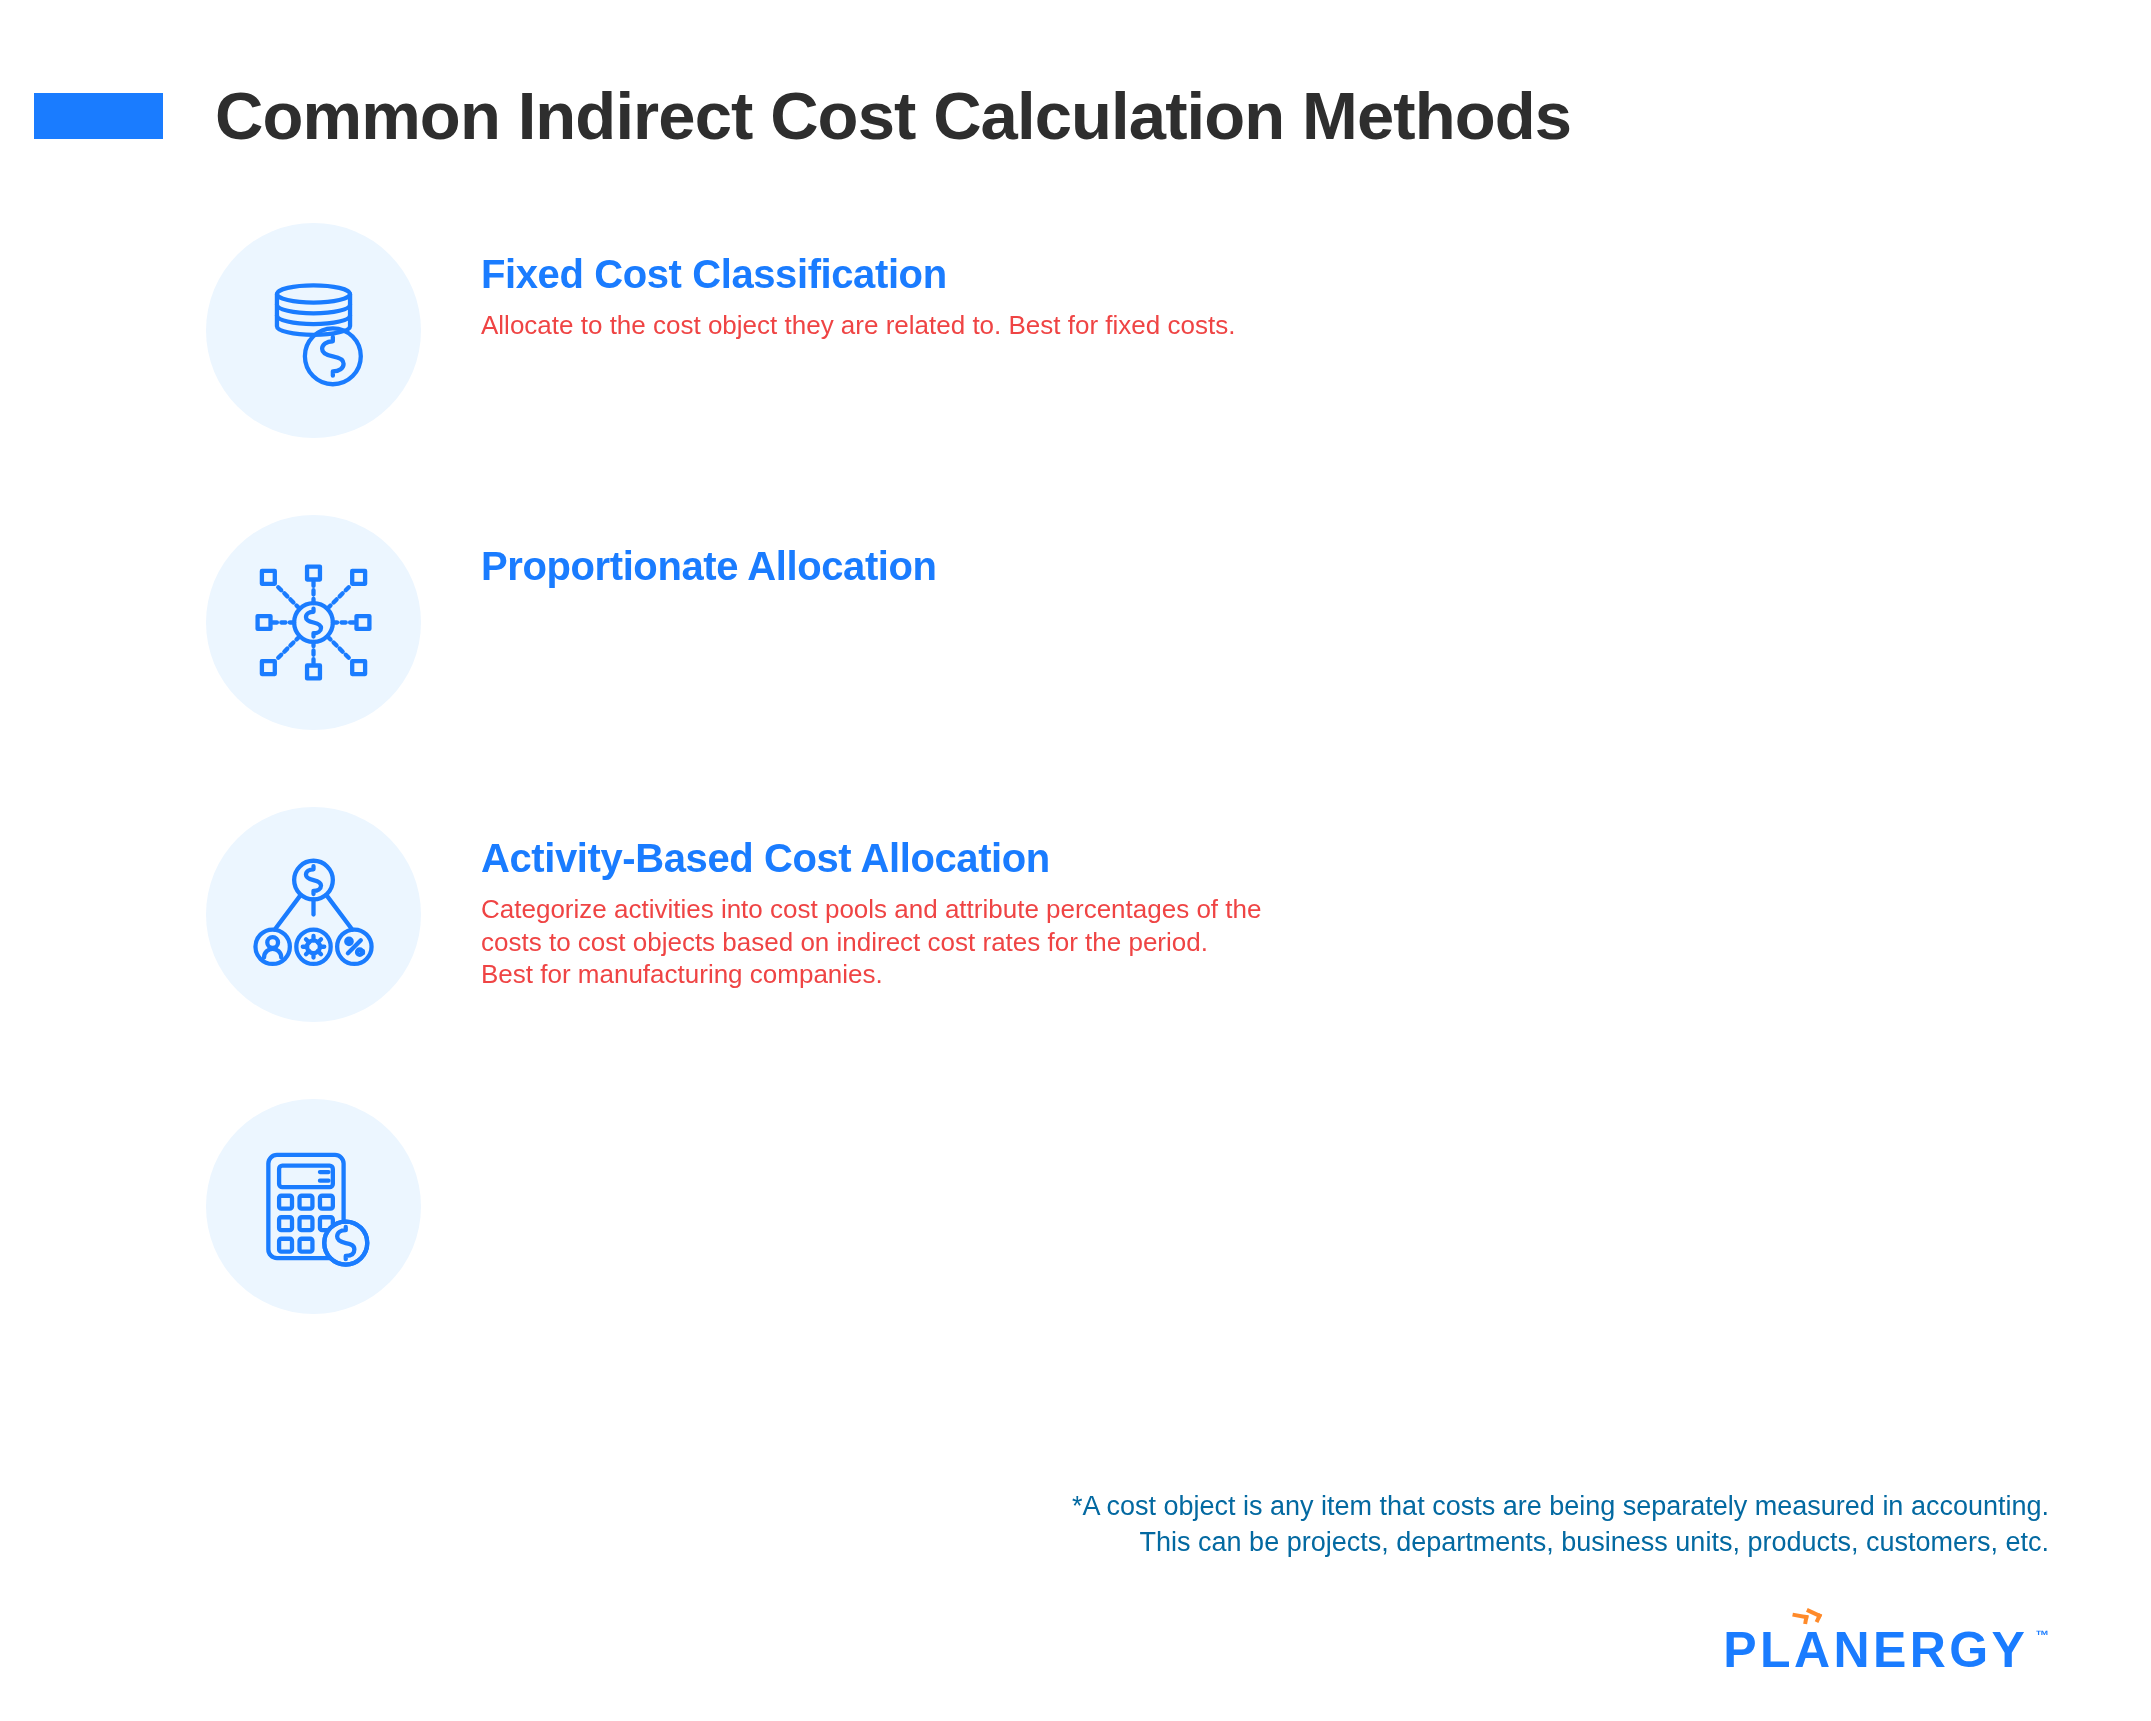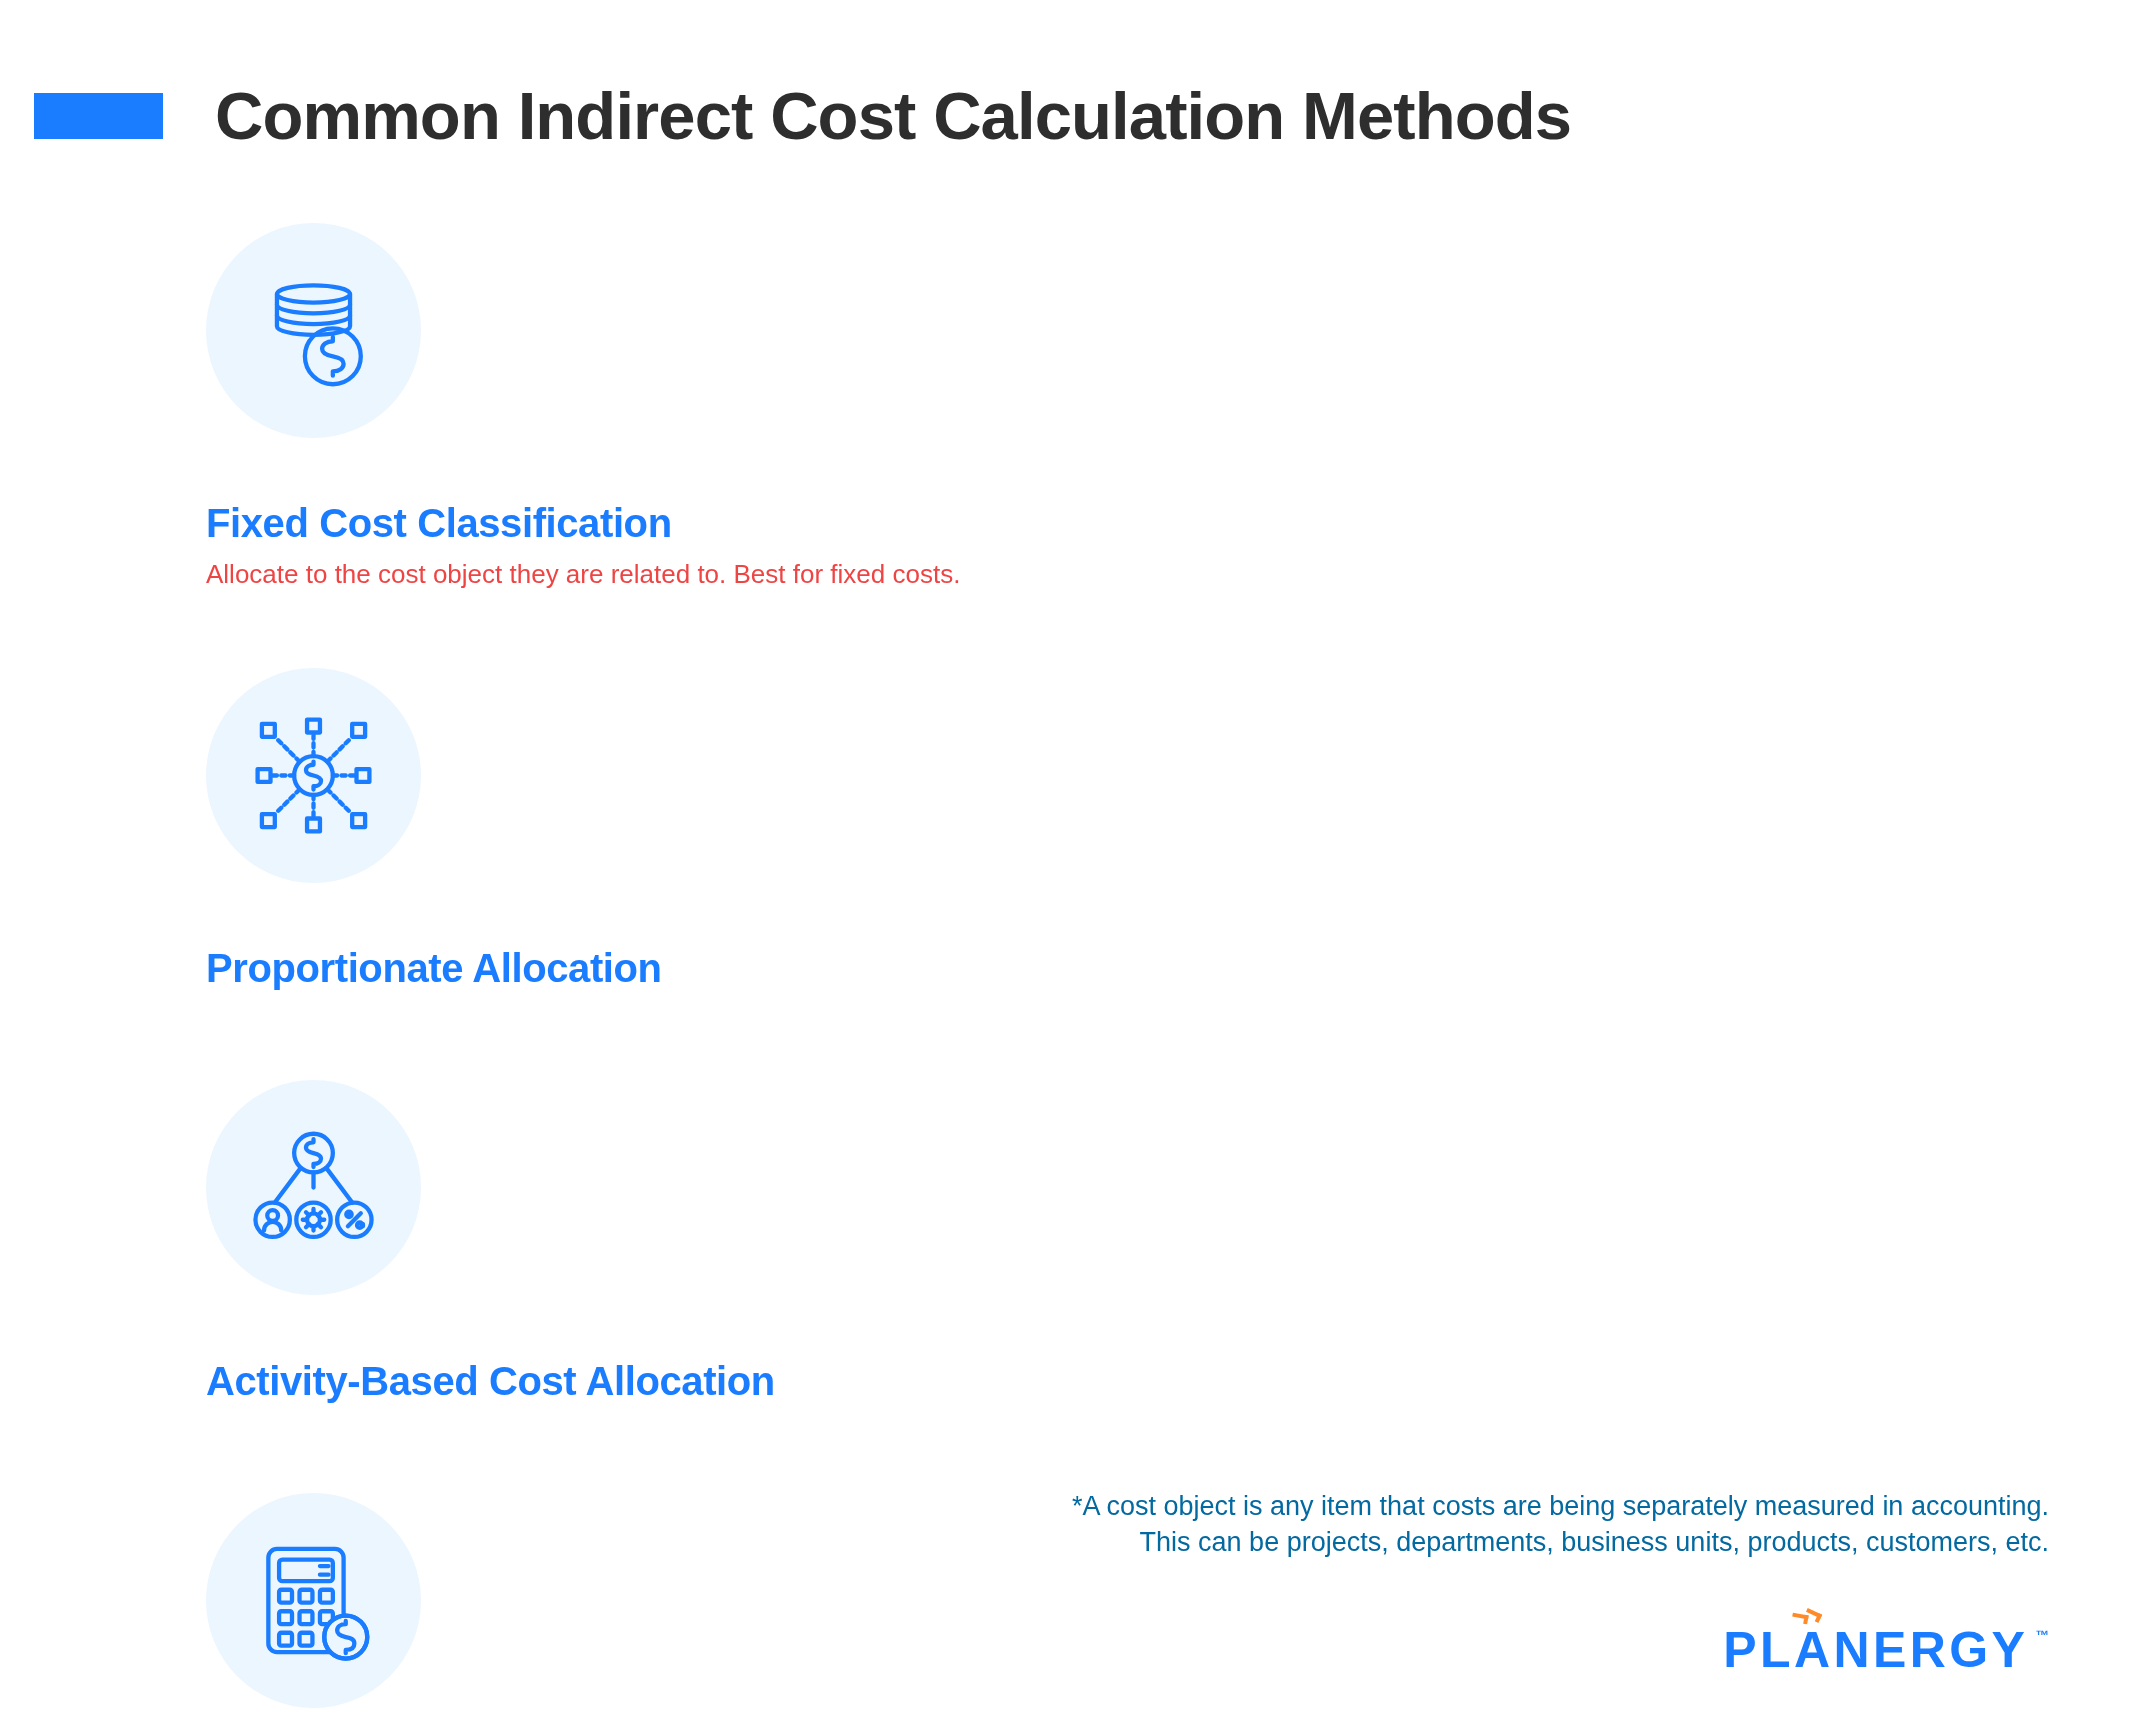--- a/index.html
+++ b/index.html
@@ -42,21 +42,20 @@
     display: flex;
     flex-direction: column;
     gap: 103px;
     padding-left: 172px;
     padding-right: 103px;
   }
   .method {
     display: flex;
     align-items: flex-start;
     gap: 60px;
-    flex-direction: column;
   }
   .icon-circle {
     flex: 0 0 auto;
     width: 215px;
     height: 215px;
     border-radius: 50%;
     background: #ecf6ff;
     display: flex;
     align-items: center;
     justify-content: center;
@@ -200,20 +199,23 @@
           <circle cx="60" cy="90" r="6"></circle>
           <path d="M60 80v4M60 96v4M50 90h4M66 90h4M53 83l3 3M67 83l-3 3M53 97l3-3M67 97l-3-3"></path>
           <circle cx="98" cy="90" r="16"></circle>
           <path d="M92 96l12-12M94 86h-2v-2M104 94h2v2"></path>
           <circle cx="93" cy="85" r="2.5"></circle>
           <circle cx="103" cy="95" r="2.5"></circle>
         </svg>
       </div>
       <div class="method-text">
         <div class="method-title">Activity-Based Cost Allocation</div>
+        <div class="method-desc">Categorize activities into cost pools and attribute percentages of the
+costs to cost objects based on indirect cost rates for the period.
+Best for manufacturing companies.</div>
       </div>
     </div>
 
     <div class="method">
       <div class="icon-circle">
         <svg viewBox="0 0 120 120" fill="none" stroke="#1a7cff" stroke-width="4" stroke-linecap="round" stroke-linejoin="round">
           <rect x="18" y="12" width="70" height="96" rx="8"></rect>
           <rect x="28" y="22" width="50" height="20" rx="3"></rect>
           <path d="M66 28h8M66 36h8"></path>
           <rect x="28" y="50" width="12" height="12" rx="2"></rect>

